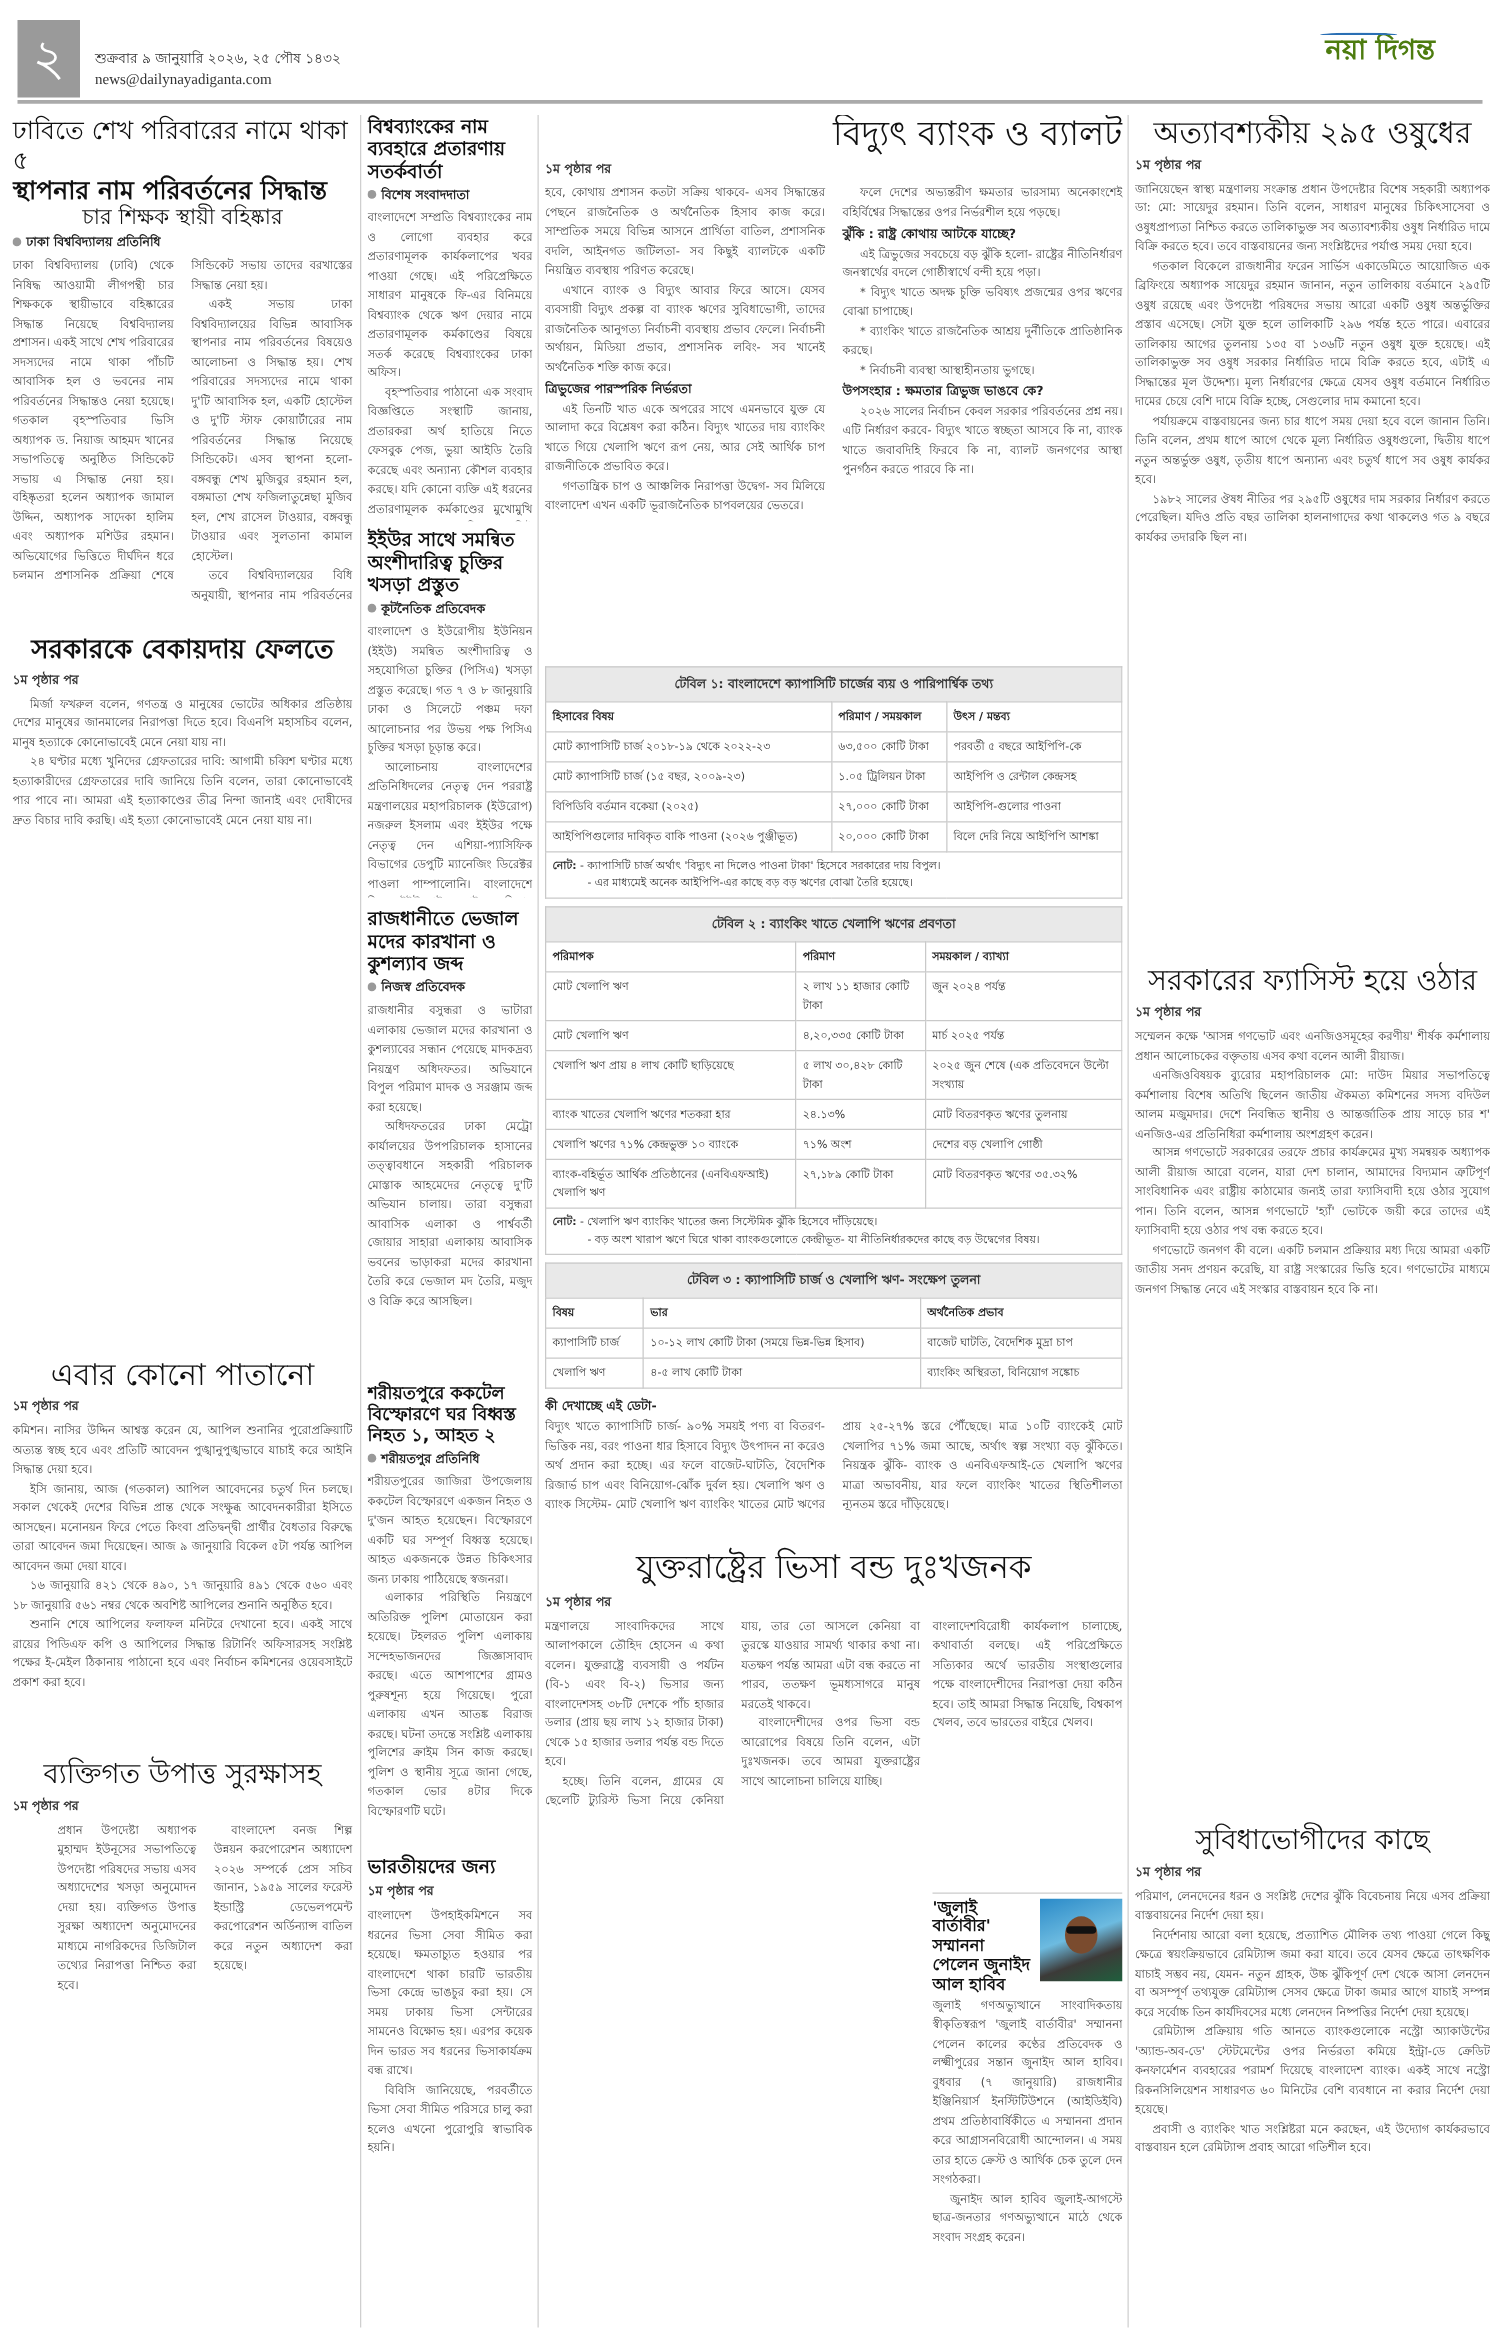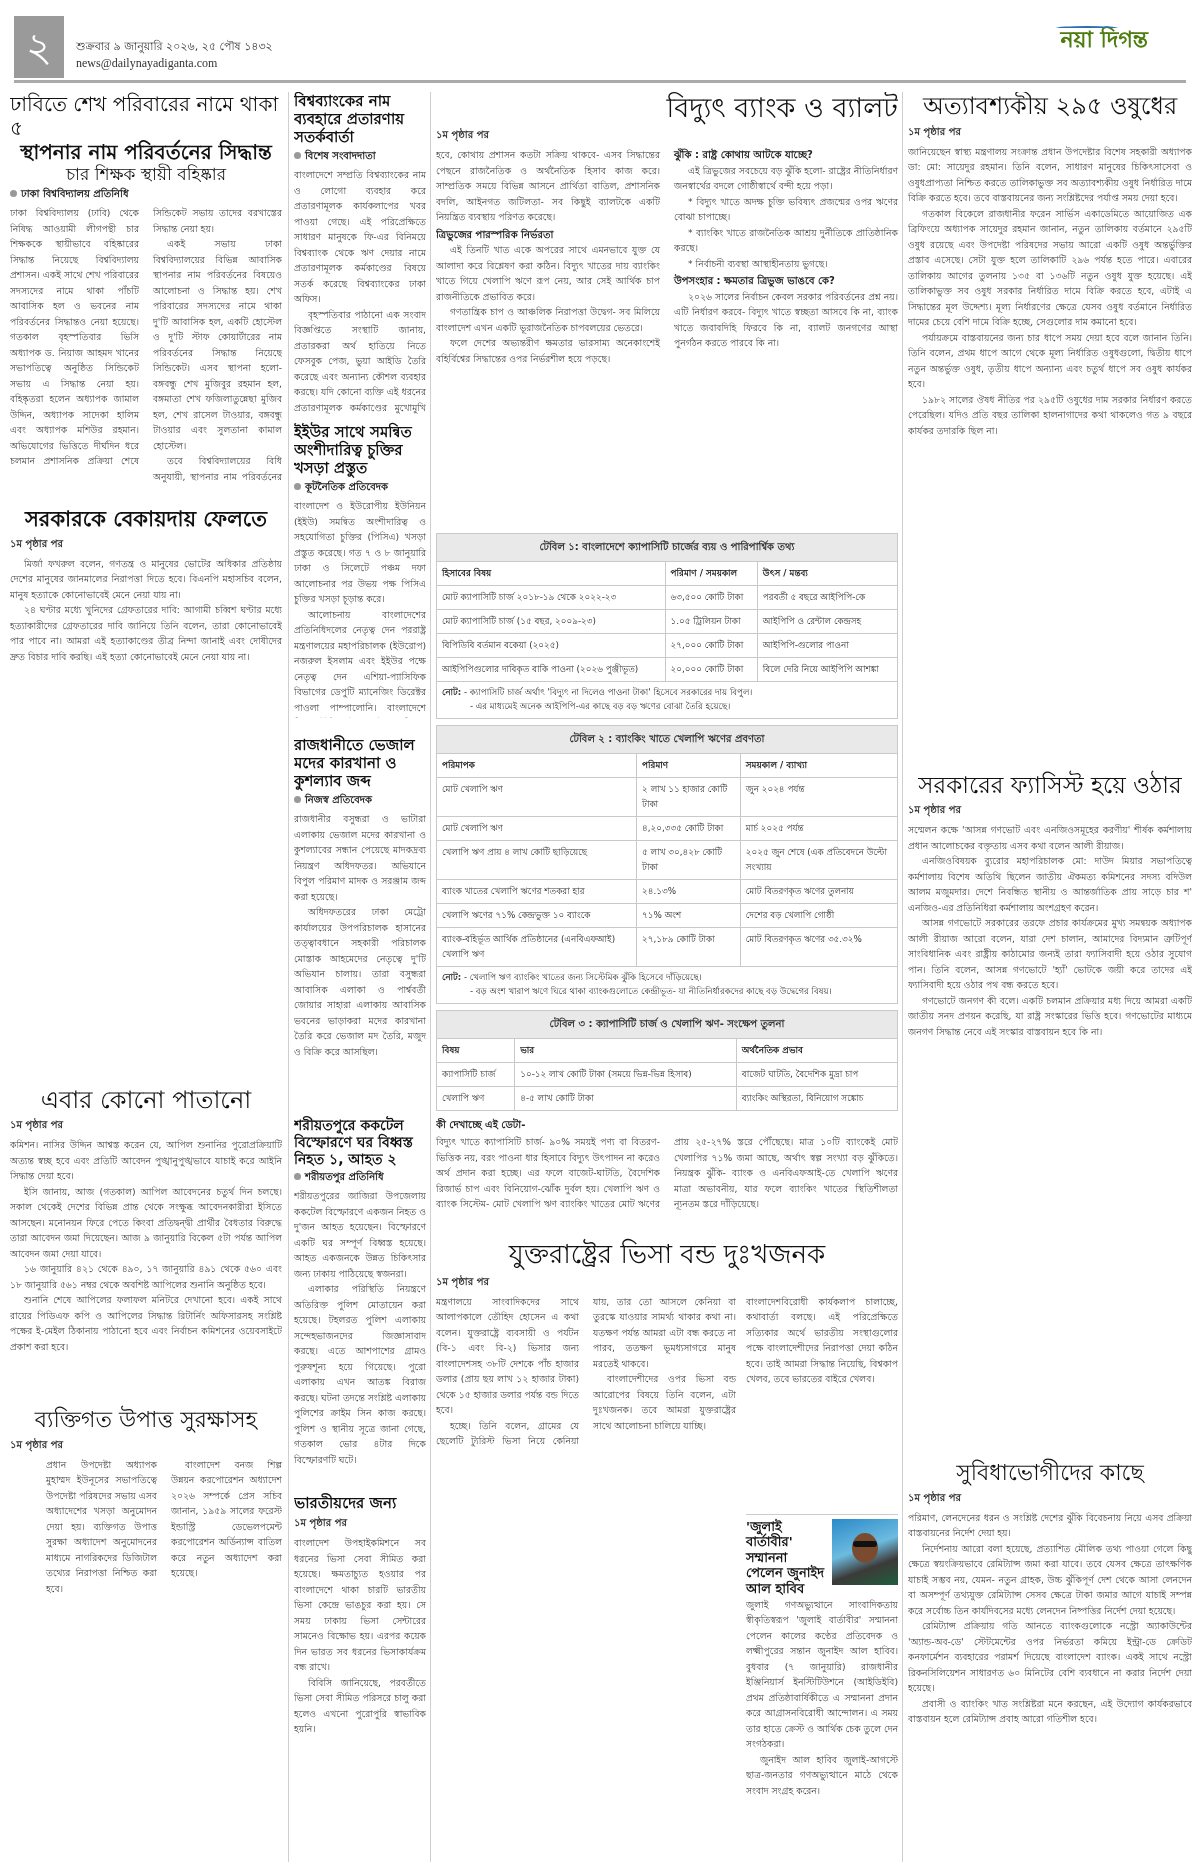--- a/index.html
+++ b/index.html
@@ -50,21 +50,21 @@
     <span class="sun"></span>
     <span class="swoosh"></span>
     <span>নয়া দিগন্ত</span>
   </div>
   <div class="rule"></div>
 </div>
 
 <div class="col" style="left:10px; top:92px; width:272px; height:1770px;">
   <article>
     <div class="headline" style="font-size:20px; ">ঢাবিতে শেখ পরিবারের নামে থাকা ৫</div>
-    <div class="headline" style="font-size:20px; text-align:center; font-weight:bold;">স্থাপনার নাম পরিবর্তনের সিদ্ধান্ত</div>
+    <div class="headline" style="font-size:20px; text-align:left; font-weight:bold;">স্থাপনার নাম পরিবর্তনের সিদ্ধান্ত</div>
     <div class="headline" style="font-size:17px; text-align:center;">চার শিক্ষক স্থায়ী বহিষ্কার</div>
     <div class="kicker"><span class="dot"></span><span>ঢাকা বিশ্ববিদ্যালয় প্রতিনিধি</span></div>
     <div class="body cols2" style="height:290px;">
       <p class="first">ঢাকা বিশ্ববিদ্যালয় (ঢাবি) থেকে নিষিদ্ধ আওয়ামী লীগপন্থী চার শিক্ষককে স্থায়ীভাবে বহিষ্কারের সিদ্ধান্ত নিয়েছে বিশ্ববিদ্যালয় প্রশাসন। একই সাথে শেখ পরিবারের সদস্যদের নামে থাকা পাঁচটি আবাসিক হল ও ভবনের নাম পরিবর্তনের সিদ্ধান্তও নেয়া হয়েছে। গতকাল বৃহস্পতিবার ভিসি অধ্যাপক ড. নিয়াজ আহমদ খানের সভাপতিত্বে অনুষ্ঠিত সিন্ডিকেট সভায় এ সিদ্ধান্ত নেয়া হয়। বহিষ্কৃতরা হলেন অধ্যাপক জামাল উদ্দিন, অধ্যাপক সাদেকা হালিম এবং অধ্যাপক মশিউর রহমান। অভিযোগের ভিত্তিতে দীর্ঘদিন ধরে চলমান প্রশাসনিক প্রক্রিয়া শেষে সিন্ডিকেট সভায় তাদের বরখাস্তের সিদ্ধান্ত নেয়া হয়।</p>
       <p>একই সভায় ঢাকা বিশ্ববিদ্যালয়ের বিভিন্ন আবাসিক স্থাপনার নাম পরিবর্তনের বিষয়েও আলোচনা ও সিদ্ধান্ত হয়। শেখ পরিবারের সদস্যদের নামে থাকা দু'টি আবাসিক হল, একটি হোস্টেল ও দু'টি স্টাফ কোয়ার্টারের নাম পরিবর্তনের সিদ্ধান্ত নিয়েছে সিন্ডিকেট। এসব স্থাপনা হলো- বঙ্গবন্ধু শেখ মুজিবুর রহমান হল, বঙ্গমাতা শেখ ফজিলাতুন্নেছা মুজিব হল, শেখ রাসেল টাওয়ার, বঙ্গবন্ধু টাওয়ার এবং সুলতানা কামাল হোস্টেল।</p>
       <p>তবে বিশ্ববিদ্যালয়ের বিধি অনুযায়ী, স্থাপনার নাম পরিবর্তনের চূড়ান্ত অনুমোদনের এখতিয়ার সিন্ডিকেটের নেই। ফলে সিন্ডিকেট সভায় গৃহীত এ সিদ্ধান্ত বিশ্ববিদ্যালয়ের সর্বোচ্চ নীতিনির্ধারণী ফোরাম সিনেটের সভায় পাঠানো হবে। বিশ্ববিদ্যালয়ের সংশ্লিষ্ট বিভিন্ন সভায় বিষয়টি নিয়ে আলোচনা হয়। সেসব আলোচনার পর বিষয়টি সিন্ডিকেট সভায় উত্থাপন করা হয়।</p>
 
     </div>
   </article>
 
@@ -110,21 +110,21 @@
     </div>
   </article>
   <article style="margin-top:6px;">
     <div class="headline" style="font-size:15px; font-weight:bold;">ইইউর সাথে সমন্বিত অংশীদারিত্ব চুক্তির খসড়া প্রস্তুত</div>
     <div class="kicker"><span class="dot"></span><span>কূটনৈতিক প্রতিবেদক</span></div>
     <div class="body" style="height:220px; overflow:hidden;">
       <p class="first">বাংলাদেশ ও ইউরোপীয় ইউনিয়ন (ইইউ) সমন্বিত অংশীদারিত্ব ও সহযোগিতা চুক্তির (পিসিএ) খসড়া প্রস্তুত করেছে। গত ৭ ও ৮ জানুয়ারি ঢাকা ও সিলেটে পঞ্চম দফা আলোচনার পর উভয় পক্ষ পিসিএ চুক্তির খসড়া চূড়ান্ত করে।</p>
       <p>আলোচনায় বাংলাদেশের প্রতিনিধিদলের নেতৃত্ব দেন পররাষ্ট্র মন্ত্রণালয়ের মহাপরিচালক (ইউরোপ) নজরুল ইসলাম এবং ইইউর পক্ষে নেতৃত্ব দেন এশিয়া-প্যাসিফিক বিভাগের ডেপুটি ম্যানেজিং ডিরেক্টর পাওলা পাম্পালোনি। বাংলাদেশে নিযুক্ত ইইউ রাষ্ট্রদূত মাইকেল মিলার এবং অন্তর্বর্তী সরকার ও ইইউর ঊর্ধ্বতন কর্মকর্তারা আলোচনায় অংশ নেন।</p>
     </div>
   </article>
-  <article style="margin-top:18px;">
+  <article style="margin-top:8px;">
     <div class="headline" style="font-size:15px; font-weight:bold;">রাজধানীতে ভেজাল মদের কারখানা ও কুশল্যাব জব্দ</div>
     <div class="kicker"><span class="dot"></span><span>নিজস্ব প্রতিবেদক</span></div>
     <div class="body" style="height:300px; overflow:hidden;">
       <p class="first">রাজধানীর বসুন্ধরা ও ভাটারা এলাকায় ভেজাল মদের কারখানা ও কুশল্যাবের সন্ধান পেয়েছে মাদকদ্রব্য নিয়ন্ত্রণ অধিদফতর। অভিযানে বিপুল পরিমাণ মাদক ও সরঞ্জাম জব্দ করা হয়েছে।</p>
       <p>অধিদফতরের ঢাকা মেট্রো কার্যালয়ের উপপরিচালক হাসানের তত্ত্বাবধানে সহকারী পরিচালক মোস্তাক আহমেদের নেতৃত্বে দু'টি অভিযান চালায়। তারা বসুন্ধরা আবাসিক এলাকা ও পার্শ্ববর্তী জোয়ার সাহারা এলাকায় আবাসিক ভবনের ভাড়াকরা মদের কারখানা তৈরি করে ভেজাল মদ তৈরি, মজুদ ও বিক্রি করে আসছিল।</p>
     </div>
   </article>
   <article style="margin-top:6px;">
     <div class="headline" style="font-size:14px; font-weight:bold;">শরীয়তপুরে ককটেল বিস্ফোরণে ঘর বিধ্বস্ত নিহত ১, আহত ২</div>
     <div class="kicker"><span class="dot"></span><span>শরীয়তপুর প্রতিনিধি</span></div>
@@ -144,20 +144,21 @@
 </div>
 
 <div class="vline" style="left:430px; top:92px; height:1770px;"></div>
 
 <div class="col" style="left:436px; top:92px; width:462px; height:1770px;">
   <article>
     <div class="headline" style="font-size:27px; text-align:right;">বিদ্যুৎ ব্যাংক ও ব্যালট</div>
     <div class="byline">১ম পৃষ্ঠার পর</div>
     <div class="body cols2" style="height:380px;">
       <p class="first">হবে, কোথায় প্রশাসন কতটা সক্রিয় থাকবে- এসব সিদ্ধান্তের পেছনে রাজনৈতিক ও অর্থনৈতিক হিসাব কাজ করে। সাম্প্রতিক সময়ে বিভিন্ন আসনে প্রার্থিতা বাতিল, প্রশাসনিক বদলি, আইনগত জটিলতা- সব কিছুই ব্যালটকে একটি নিয়ন্ত্রিত ব্যবস্থায় পরিণত করেছে।</p>
+      <p>এখানে ব্যাংক ও বিদ্যুৎ আবার ফিরে আসে। যেসব ব্যবসায়ী বিদ্যুৎ প্রকল্প বা ব্যাংক ঋণের সুবিধাভোগী, তাদের রাজনৈতিক আনুগত্য নির্বাচনী ব্যবস্থায় প্রভাব ফেলে। নির্বাচনী অর্থায়ন, মিডিয়া প্রভাব, প্রশাসনিক লবিং- সব খানেই অর্থনৈতিক শক্তি কাজ করে।</p>
       <div class="subhead">ত্রিভুজের পারস্পরিক নির্ভরতা</div>
       <p>এই তিনটি খাত একে অপরের সাথে এমনভাবে যুক্ত যে আলাদা করে বিশ্লেষণ করা কঠিন। বিদ্যুৎ খাতের দায় ব্যাংকিং খাতে গিয়ে খেলাপি ঋণে রূপ নেয়, আর সেই আর্থিক চাপ রাজনীতিকে প্রভাবিত করে।</p>
       <p>গণতান্ত্রিক চাপ ও আঞ্চলিক নিরাপত্তা উদ্বেগ- সব মিলিয়ে বাংলাদেশ এখন একটি ভূরাজনৈতিক চাপবলয়ের ভেতরে।</p>
       <p>ফলে দেশের অভ্যন্তরীণ ক্ষমতার ভারসাম্য অনেকাংশেই বহির্বিশ্বের সিদ্ধান্তের ওপর নির্ভরশীল হয়ে পড়ছে।</p>
       <div class="subhead">ঝুঁকি : রাষ্ট্র কোথায় আটকে যাচ্ছে?</div>
       <p>এই ত্রিভুজের সবচেয়ে বড় ঝুঁকি হলো- রাষ্ট্রের নীতিনির্ধারণ জনস্বার্থের বদলে গোষ্ঠীস্বার্থে বন্দী হয়ে পড়া।</p>
       <p>* বিদ্যুৎ খাতে অদক্ষ চুক্তি ভবিষ্যৎ প্রজন্মের ওপর ঋণের বোঝা চাপাচ্ছে।</p>
       <p>* ব্যাংকিং খাতে রাজনৈতিক আশ্রয় দুর্নীতিকে প্রাতিষ্ঠানিক করছে।</p>
       <p>* নির্বাচনী ব্যবস্থা আস্থাহীনতায় ভুগছে।</p>
       <div class="subhead">উপসংহার : ক্ষমতার ত্রিভুজ ভাঙবে কে?</div>

